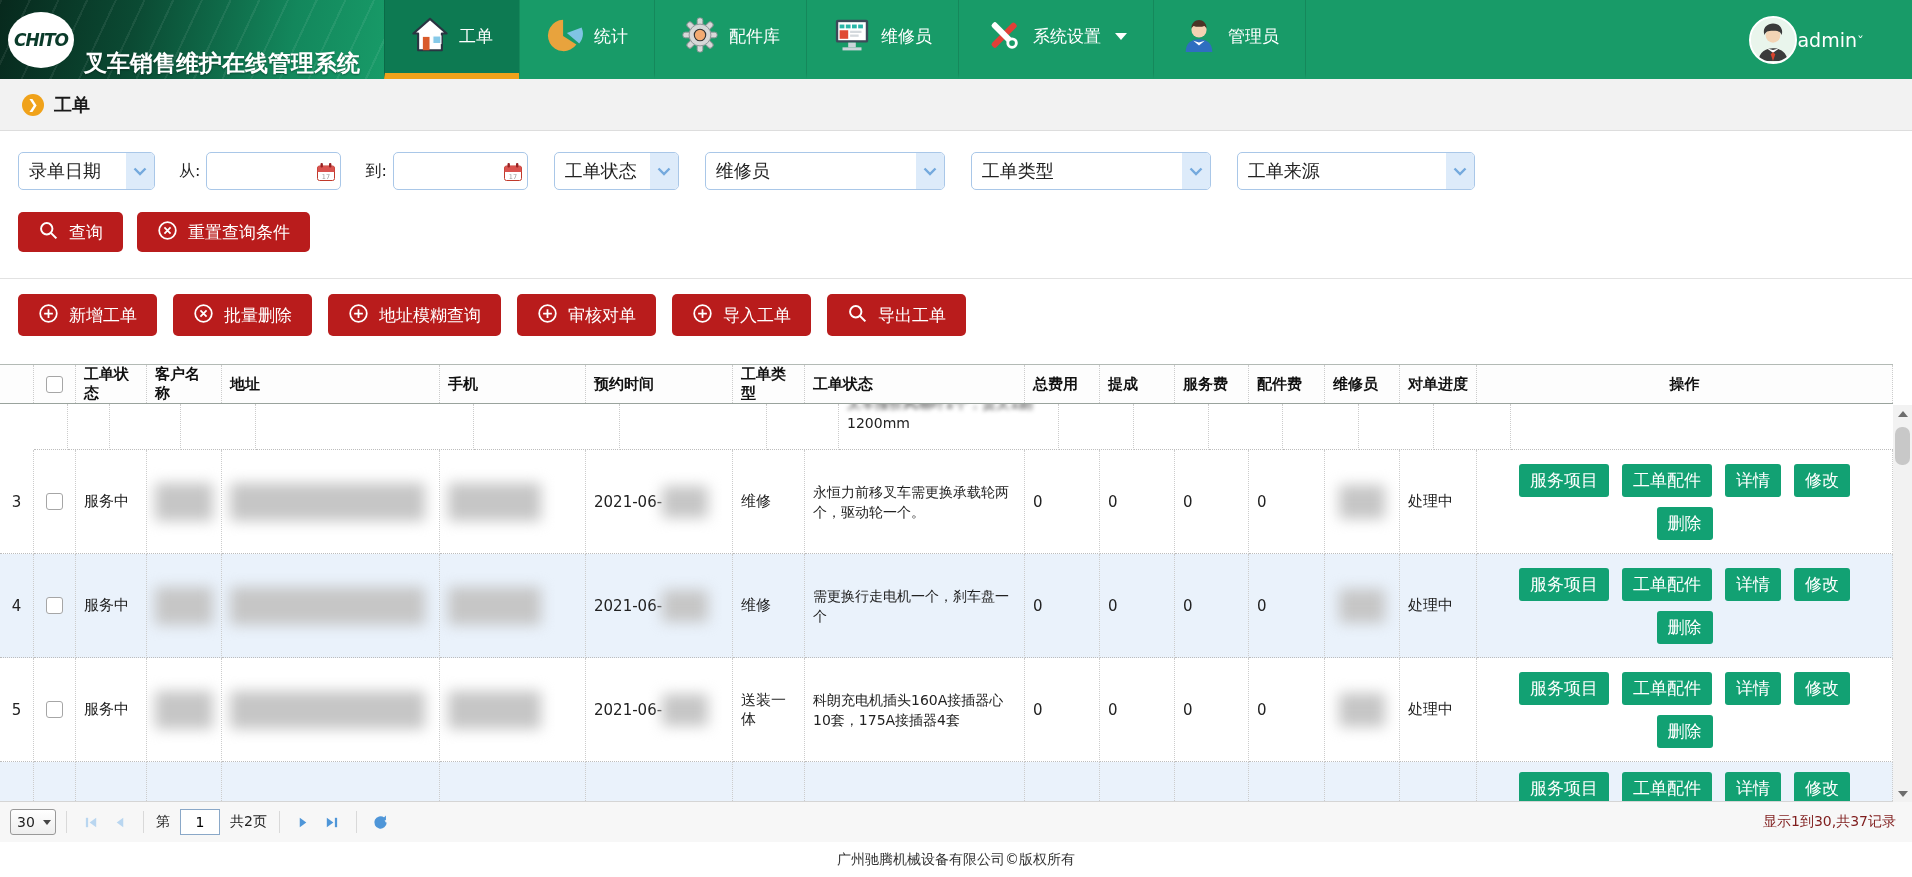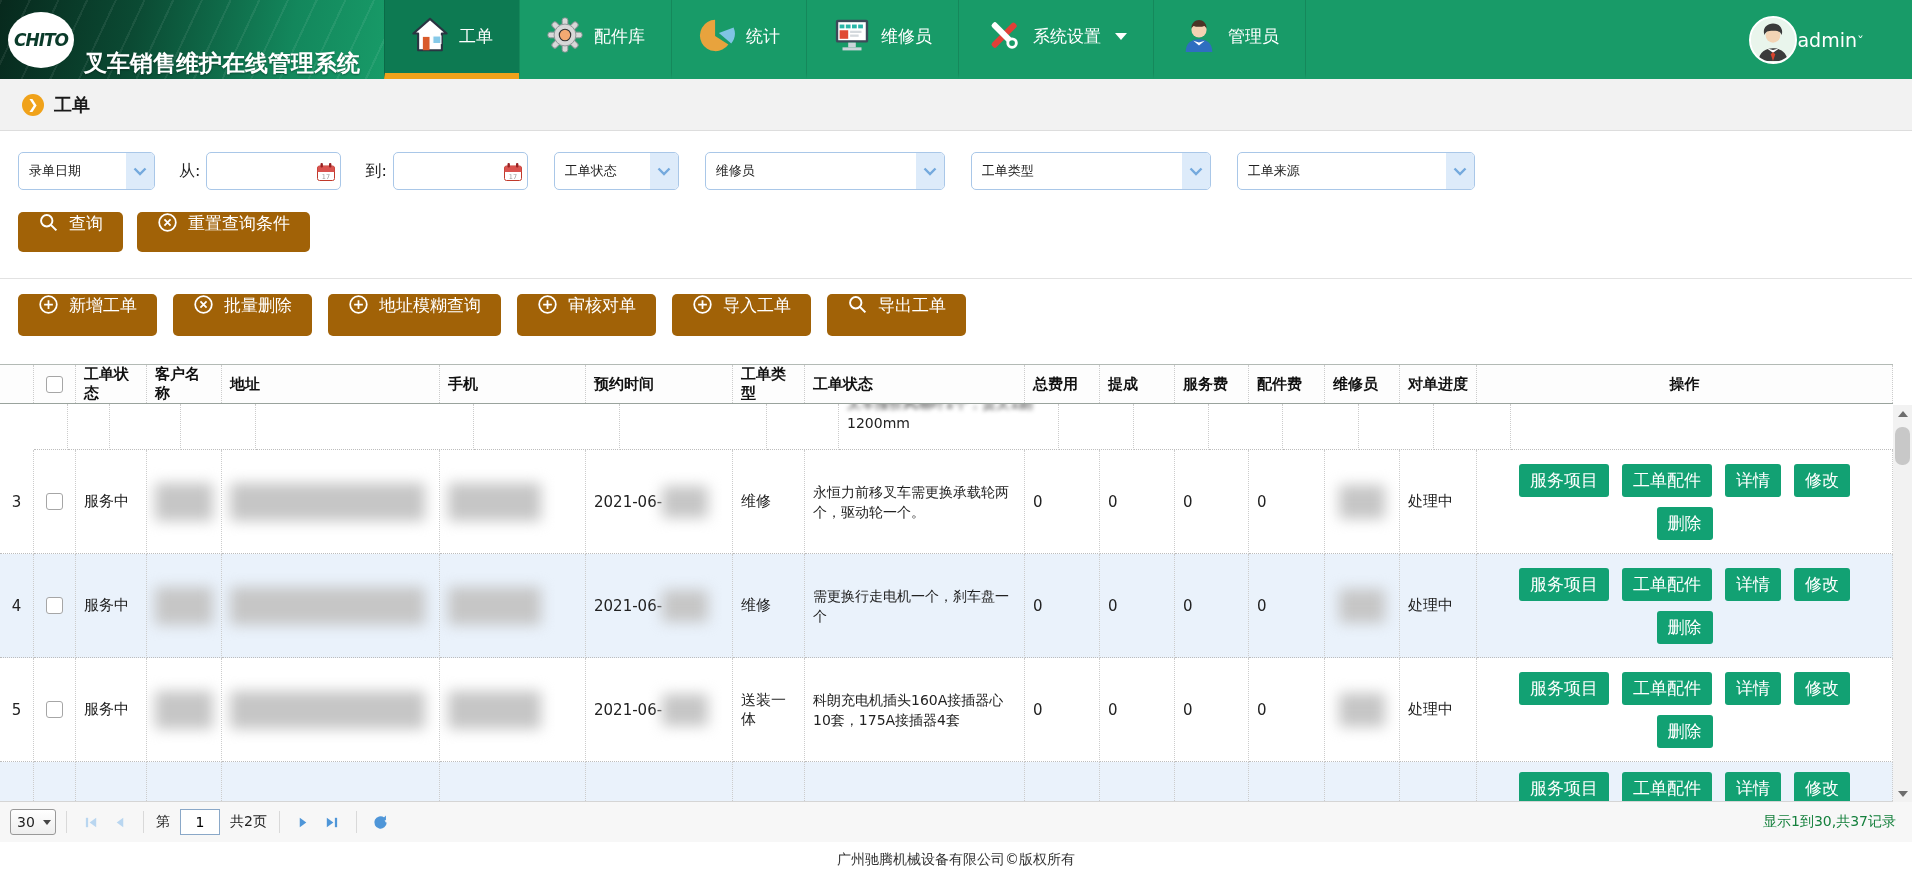--- a/index.html
+++ b/index.html
@@ -31,32 +31,32 @@
   
   .breadcrumb { height:52px; background:#f2f2f2; border-bottom:1px solid #ddd; display:flex; align-items:center; gap:10px; padding-left:22px; }
   .crumb-icon { width:22px; height:22px; border-radius:50%; background:#f0a21a; color:#fff; font-weight:bold; font-size:13px;
     display:flex; align-items:center; justify-content:center; }
   .crumb-title { font-size:18px; font-weight:bold; color:#1a1a1a; }
 
   
   .filter-section { padding:21px 18px 0; }
   .filter-row { display:flex; align-items:center; }
   .sel { height:38px; border:1px solid #a9c7e8; border-radius:5px; background:#fff; display:flex; align-items:center;
-    justify-content:space-between; padding-left:10px; font-size:13px; color:#222; cursor:pointer; overflow:hidden;}
+    justify-content:space-between; padding-left:10px; font-size:18px; color:#222; cursor:pointer; overflow:hidden;}
   .sel .chev { width:28px; height:38px; background:#ddebfa; display:flex; align-items:center; justify-content:center; flex:0 0 auto;}
   .w137{width:137px;} .w125{width:125px;} .w240{width:240px;} .w238{width:238px;}
   .flabel { font-size:16px; color:#222; margin:0 6px 0 24px; }
   .dinput { width:135px; height:38px; border:1px solid #a9c7e8; border-radius:5px; background:#fff; position:relative; cursor:text;}
   .dinput .cal { position:absolute; right:4px; top:9px; width:20px; height:20px; } .gap26{margin-left:26px;}
   .kw { width:282px; height:40px; border:1px solid #8f8f8f; border-radius:0; margin-left:26px; padding:0 10px; font-size:15px;
     font-family:inherit; color:#333; }
   .kw::placeholder { color:#9a9a9a; }
   .filter-btns { margin-top:22px; display:flex; gap:14px; }
-  .btn-green { background:#a16207; color:#fff; border:none; border-radius:5px; height:40px; padding:0 20px; font-size:17px;
-    display:inline-flex; align-items:flex-start; gap:10px; cursor:pointer; font-family:inherit; }
+  .btn-green { background:#b91c1c; color:#fff; border:none; border-radius:5px; height:40px; padding:0 20px; font-size:17px;
+    display:inline-flex; align-items:center; gap:10px; cursor:pointer; font-family:inherit; }
   .btn-green svg { width:21px; height:21px; }
   .hr { border-top:1px solid #e2e2e2; margin-top:26px; }
   .actions-row { padding:15px 18px 0; display:flex; gap:16px; height:60px; }
   .actions-row .btn-green { height:42px; }
 
   
   .table-wrap { position:relative; margin-top:25px; width:1912px; }
   .trow { display:grid; grid-template-columns:34px 42px 71px 75px 218px 146px 147px 72px 220px 75px 75px 74px 76px 75px 77px auto; width:1893px; }
   .thead { height:40px; background:#fdfdfd; border-top:1px solid #b3bab5; border-bottom:1px solid #9aa39d; }
   .th { display:flex; align-items:center; padding:0 8px; font-size:15px; font-weight:bold; color:#111; border-right:1px dotted #ccc; overflow:hidden;}
@@ -95,21 +95,21 @@
   .psel { width:46px; height:26px; border:1px solid #999; border-radius:3px; background:linear-gradient(#fff,#eee); display:flex;
     align-items:center; justify-content:space-between; padding:0 4px 0 6px; cursor:pointer; }
   .psel .tri { width:0;height:0;border-left:4px solid transparent;border-right:4px solid transparent;border-top:5px solid #444; }
   .pg-sep { width:1px; height:22px; background:#d9d9d9; margin:0 10px; }
   .pg-ic { width:22px; height:22px; display:flex; align-items:center; justify-content:center; cursor:pointer; margin:0 3px;}
   .pg-ic svg { width:15px; height:15px; }
   .pg-ic.disabled svg path, .pg-ic.disabled svg rect { fill:#b9d6f0; }
   .pg-ic.on svg path, .pg-ic.on svg rect { fill:#4f96d8; }
   .pg-input { width:40px; height:26px; border:1px solid #8aa8c8; text-align:center; font-size:14px; margin:0 8px; font-family:inherit;}
   .pg-label { margin:0 2px; }
-  .pg-summary { margin-left:auto; padding-right:6px; font-size:14px; color:#15803d; }
+  .pg-summary { margin-left:auto; padding-right:6px; font-size:14px; color:#7f1d1d; }
 
   .footer { height:36px; display:flex; align-items:center; justify-content:center; font-size:14px; color:#333; background:#fff; }
 </style>
 </head>
 <body>
 
 <header class="navbar">
   <div class="brand">
     <div class="logo">
         <span>CHITO</span>
@@ -117,40 +117,40 @@
     <div class="brand-title">叉车销售维护在线管理系统</div>
   </div>
   <nav class="nav-items" id="nav-items">
       <div class="nav-item active">
         <span><svg viewBox="0 0 40 40">
             <path d="M20 3 2.5 18.5h5V36h25V18.5h5z" fill="#fff" stroke="#2a3542" stroke-width="2.2" stroke-linejoin="round"></path>
             <rect x="12.5" y="22" width="7" height="14" fill="#d95b2b"></rect>
             <rect x="23" y="21" width="8.5" height="8" fill="#85c9e8" stroke="#fff" stroke-width="1.2"></rect>
           </svg></span>
         <span>工单</span>
+      </div>
+      <div class="nav-item">
+        <span><svg viewBox="0 0 40 40">
+            <path d="M18 21 V4 A16.5 16.5 0 1 0 32 30 z" fill="#e8a33d"></path>
+            <path d="M22 18 L37.5 12 A17 17 0 0 1 35 29 z" fill="#7fc4e4"></path>
+          </svg></span>
+        <span>统计</span>
       </div>
       <div class="nav-item">
         <span><svg viewBox="0 0 40 40">
             <g fill="#d8d8d8" stroke="#8c9496" stroke-width="1">
               <rect x="17" y="2" width="6" height="36" rx="2.5"></rect>
               <rect x="17" y="2" width="6" height="36" rx="2.5" transform="rotate(45 20 20)"></rect>
               <rect x="17" y="2" width="6" height="36" rx="2.5" transform="rotate(90 20 20)"></rect>
               <rect x="17" y="2" width="6" height="36" rx="2.5" transform="rotate(135 20 20)"></rect>
               <circle cx="20" cy="20" r="11.5"></circle>
             </g>
             <circle cx="20" cy="20" r="6" fill="#f3aa72" stroke="#333" stroke-width="1.2"></circle>
           </svg></span>
         <span>配件库</span>
-      </div>
-      <div class="nav-item">
-        <span><svg viewBox="0 0 40 40">
-            <path d="M18 21 V4 A16.5 16.5 0 1 0 32 30 z" fill="#e8a33d"></path>
-            <path d="M22 18 L37.5 12 A17 17 0 0 1 35 29 z" fill="#7fc4e4"></path>
-          </svg></span>
-        <span>统计</span>
       </div>
       <div class="nav-item">
         <span><svg viewBox="0 0 40 40">
             <rect x="3" y="4" width="34" height="24" rx="2" fill="#3c4a59"></rect>
             <rect x="5.5" y="6.5" width="29" height="19" fill="#fff"></rect>
             <rect x="7" y="9" width="5" height="4" fill="#29b6a8"></rect>
             <rect x="13.5" y="9" width="5" height="4" fill="#29b6a8"></rect>
             <rect x="20" y="9" width="5" height="4" fill="#29b6a8"></rect>
             <rect x="26.5" y="9" width="5" height="4" fill="#29b6a8"></rect>
             <rect x="7" y="15" width="9" height="9" fill="#e04a33"></rect>

